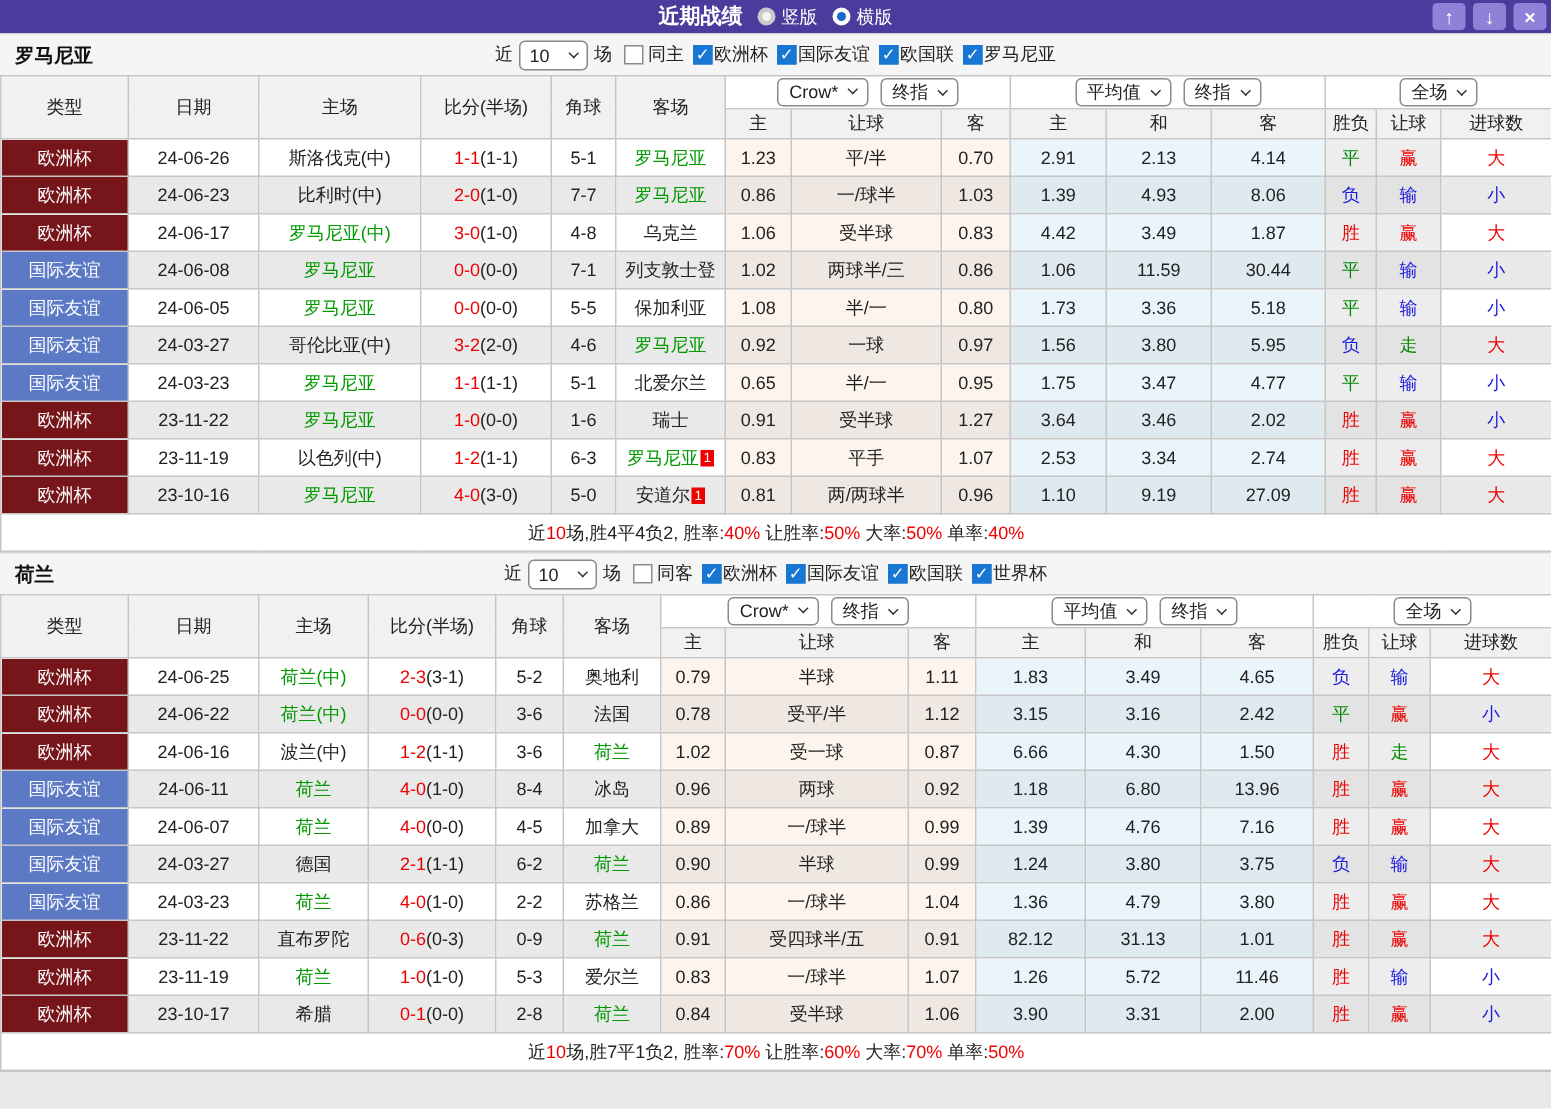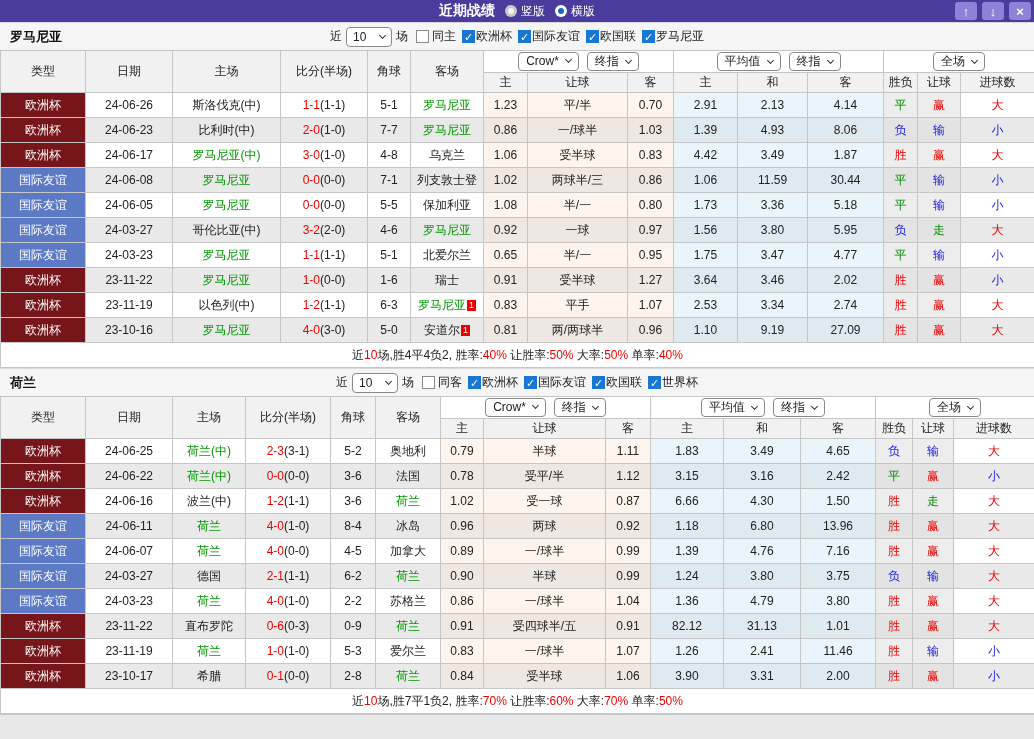--- a/index.html
+++ b/index.html
@@ -574,21 +574,21 @@
               <td class="comp" style="background: rgb(118, 21, 26);">欧洲杯</td>
               <td>23-11-19</td>
               <td><span><span class="t-green">荷兰</span></span></td>
               <td><span class="score-ft">1-0</span><span class="score-ht">(1-0)</span></td>
               <td>5-3</td>
               <td><span><span>爱尔兰</span></span></td>
               <td class="c-crow">0.83</td>
               <td class="c-crow">一/球半</td>
               <td class="c-crow">1.07</td>
               <td class="c-avg">1.26</td>
-              <td class="c-avg">2.41</td>
+              <td class="c-avg">5.72</td>
               <td class="c-avg">11.46</td>
               <td class="c-res" style="color: rgb(238, 0, 0);">胜</td>
               <td class="c-res" style="color: rgb(26, 26, 224);">输</td>
               <td class="c-goals" style="color: rgb(26, 26, 224);">小</td>
             </tr>
             <tr class="alt">
               <td class="comp" style="background: rgb(118, 21, 26);">欧洲杯</td>
               <td>23-10-17</td>
               <td><span><span>希腊</span></span></td>
               <td><span class="score-ft">0-1</span><span class="score-ht">(0-0)</span></td>

